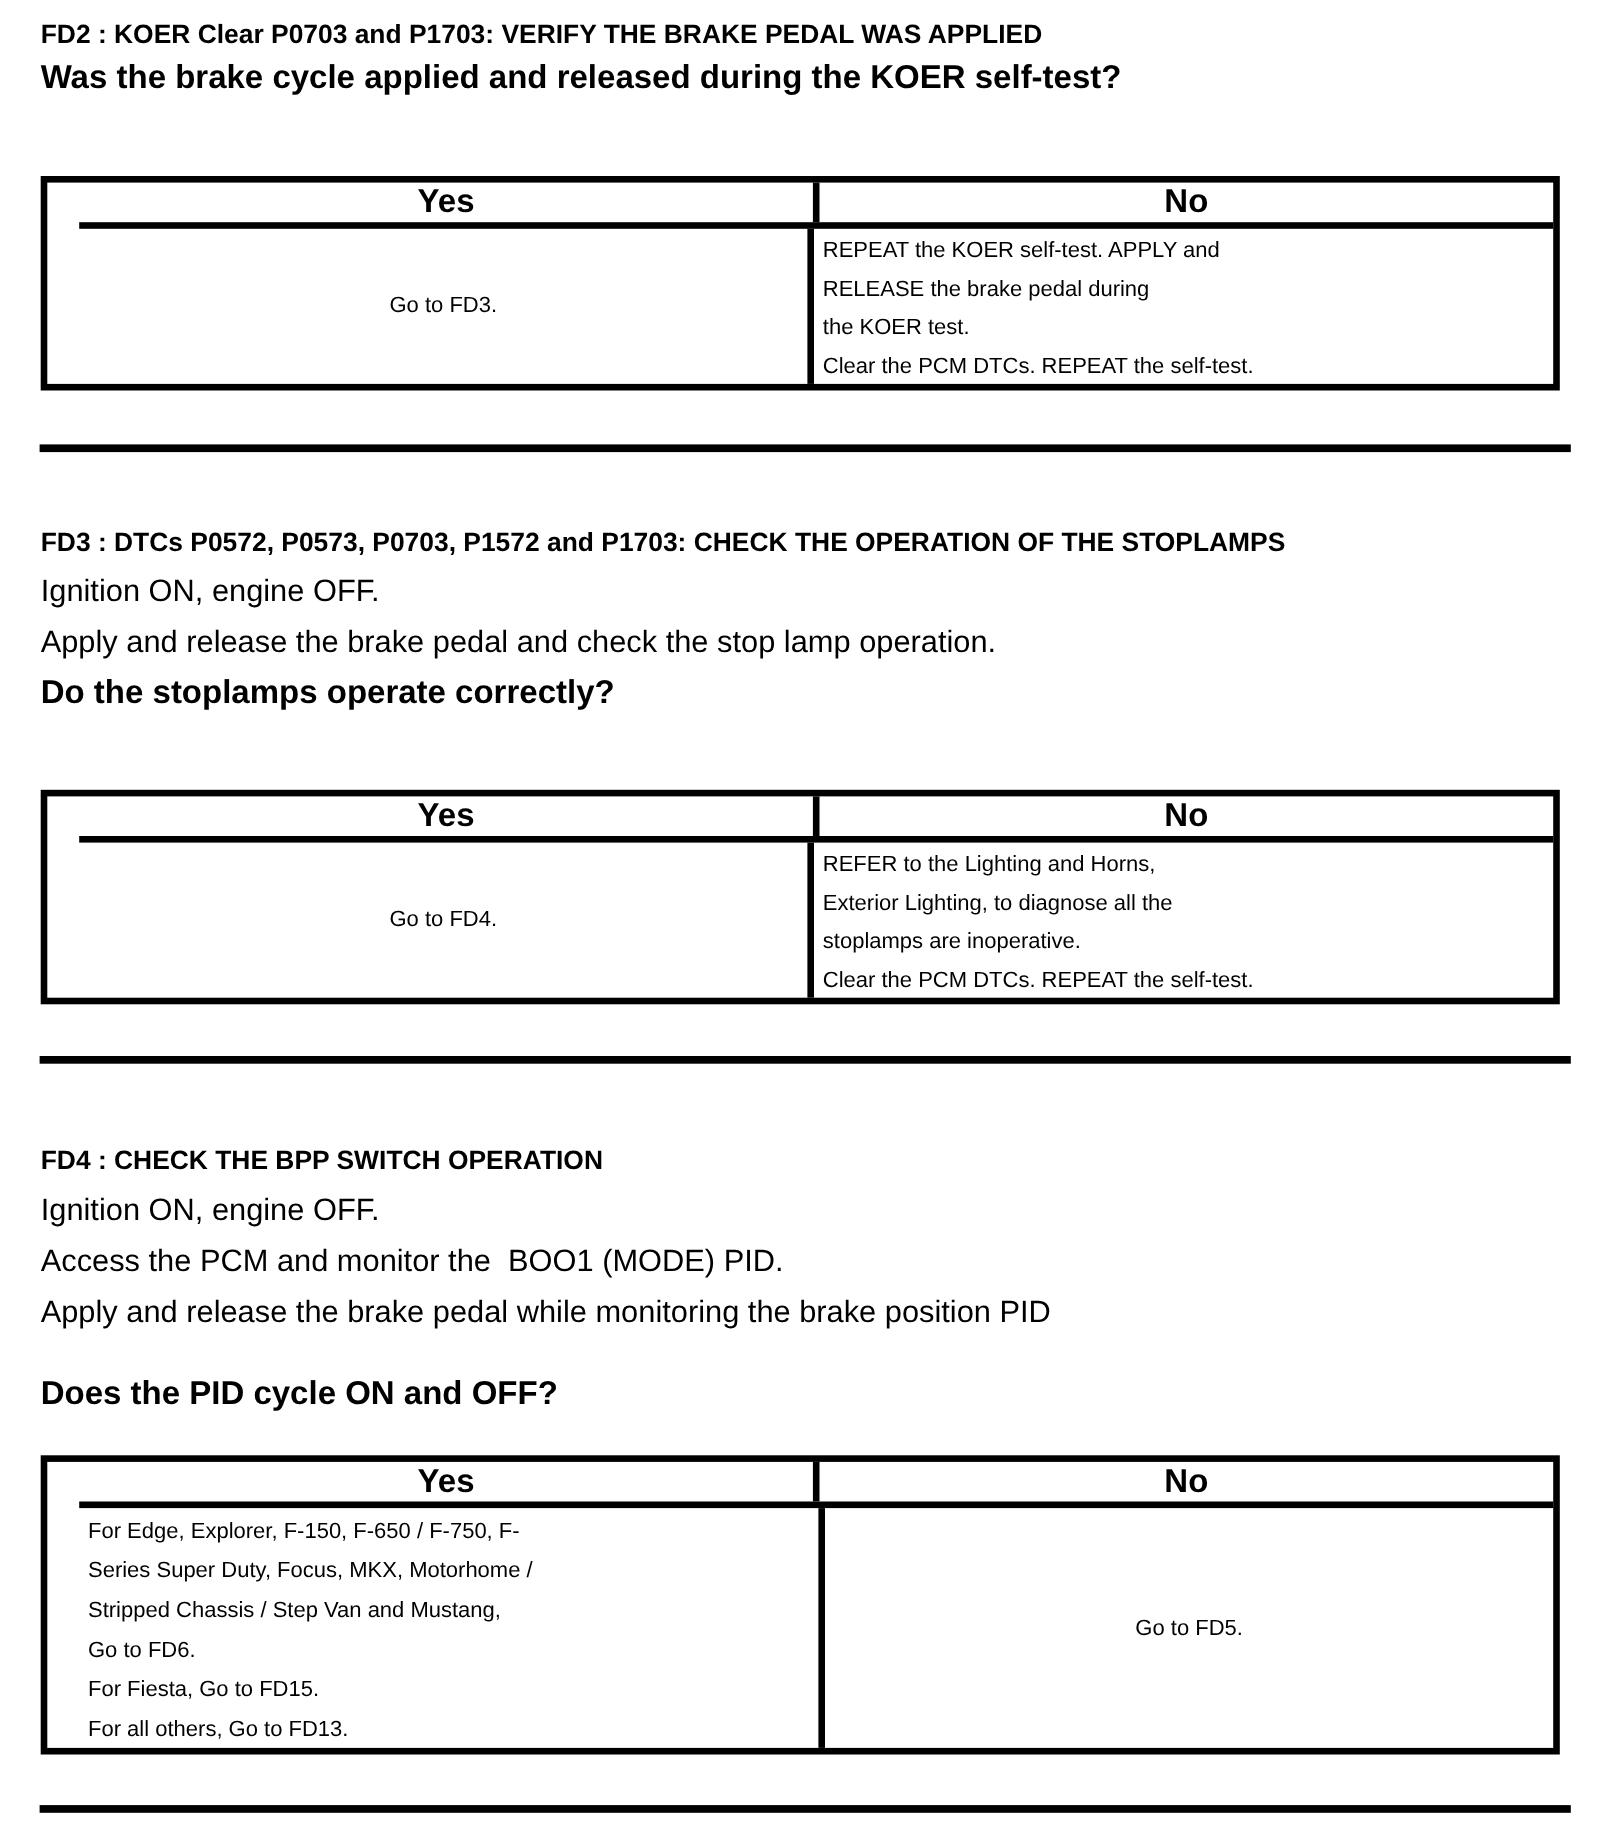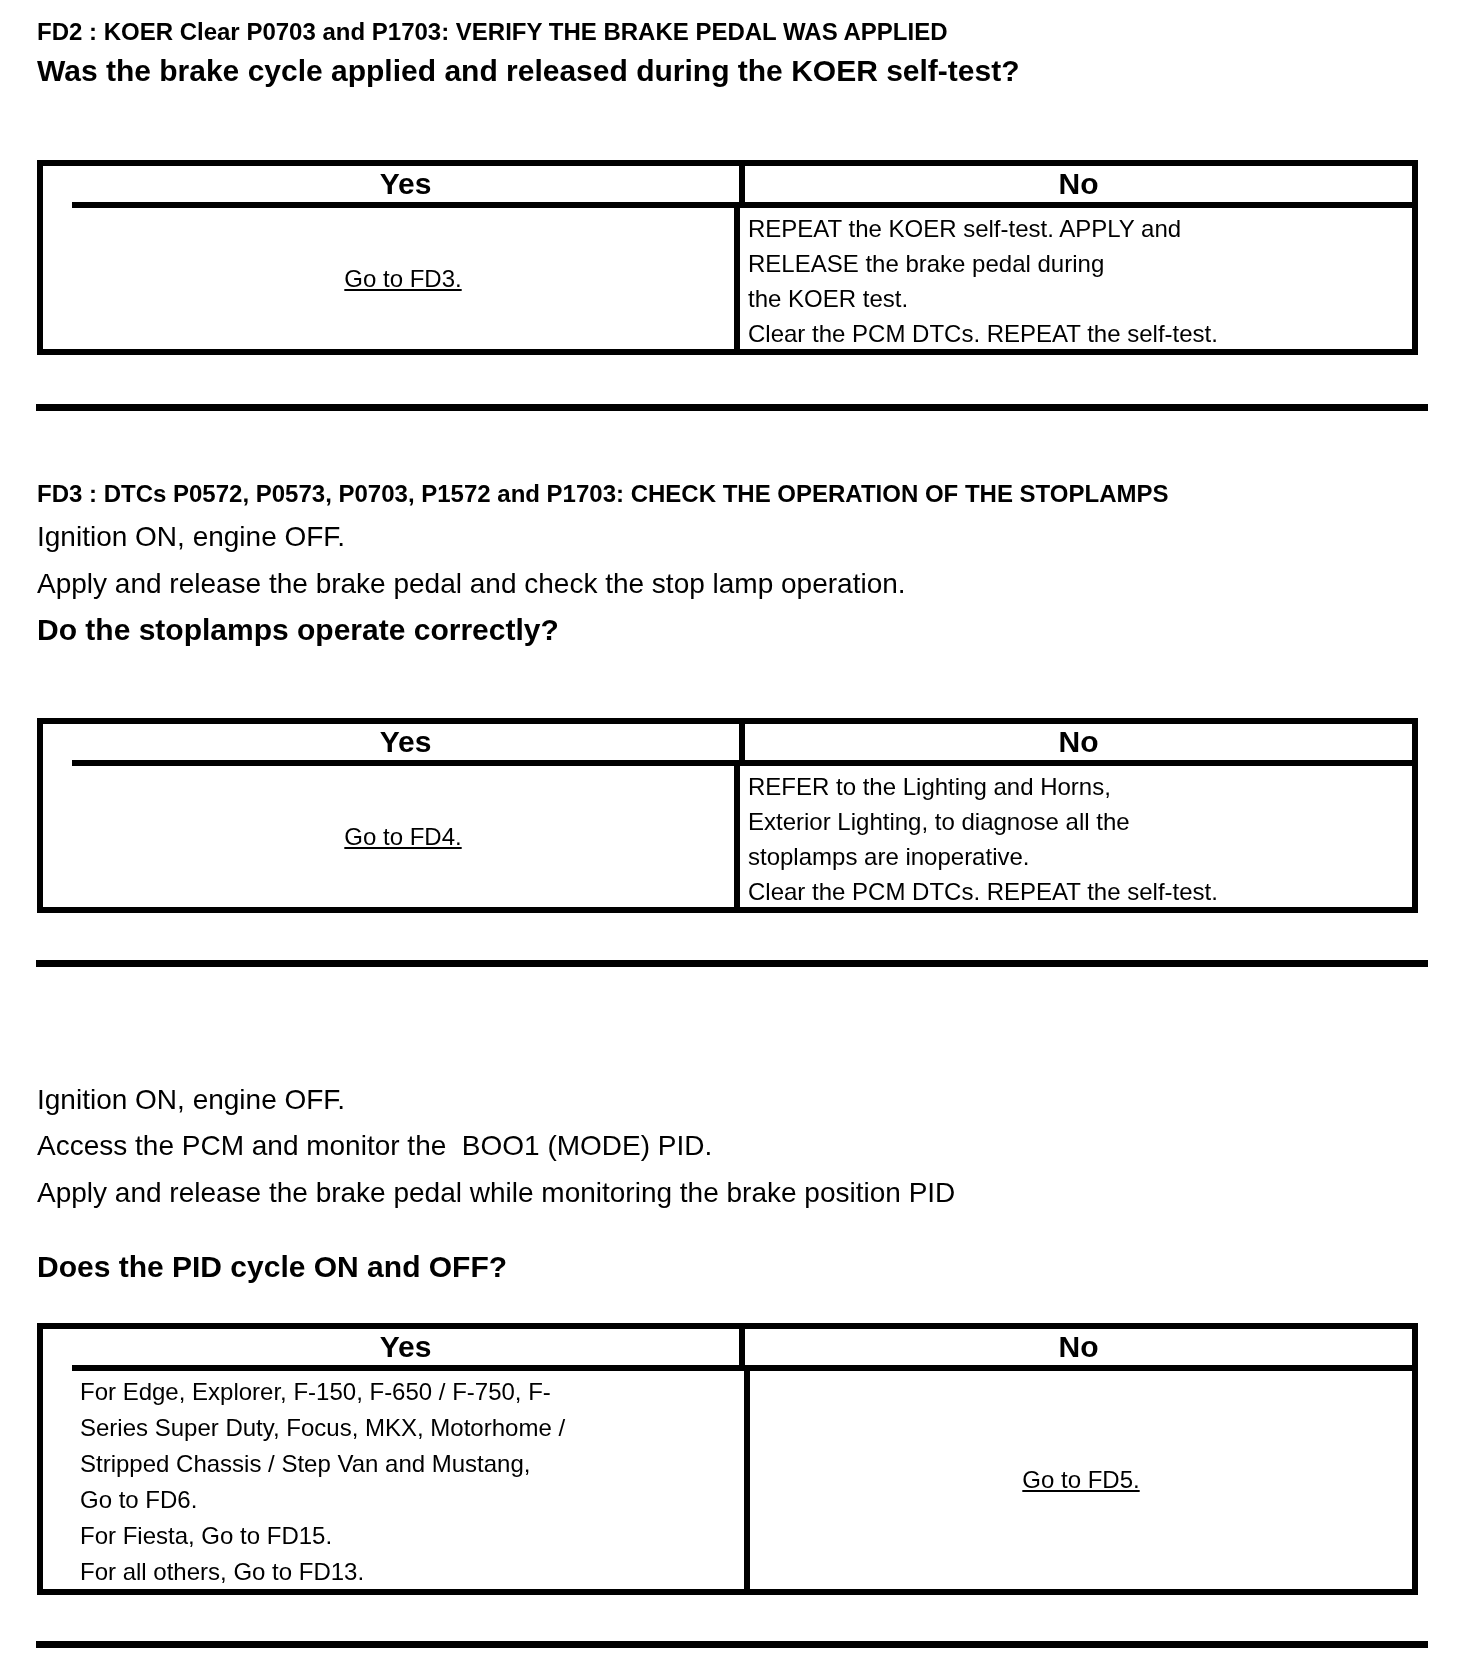--- a/index.html
+++ b/index.html
@@ -77,27 +77,26 @@
     box-sizing: border-box;
     min-width: 0;
   }
   .cell.yes {
     border-right: 6px solid #000000;
   }
   .cell.center {
     display: flex;
     align-items: center;
     justify-content: center;
-    text-decoration: underline;
   }
   .cell.lines {
     padding: 3px 2px 0 8px;
   }
   .cell-line {
-    font-size: 24px;
+    font-size: 20px;
     line-height: 35px;
     white-space: pre;
   }
   .cell-line.lh36 {
     line-height: 36px;
   }
   .cell-line.single {
     line-height: normal;
   }
   .rule {
@@ -155,20 +154,21 @@
           <div class="cell-line">REFER to the Lighting and Horns,</div>
           <div class="cell-line">Exterior Lighting, to diagnose all the</div>
           <div class="cell-line">stoplamps are inoperative.</div>
           <div class="cell-line">Clear the PCM DTCs. REPEAT the self-test.</div>
         </div>
       </div>
     </div>
 
     <div class="rule" style="top:960px"></div>
 
+    <div class="section-title" style="top:1042px">FD4 : CHECK THE BPP SWITCH OPERATION</div>
     <div class="body-line" style="top:1084px">Ignition ON, engine OFF.</div>
     <div class="body-line" style="top:1130px">Access the PCM and monitor the  BOO1 (MODE) PID.</div>
     <div class="body-line" style="top:1177px">Apply and release the brake pedal while monitoring the brake position PID</div>
     <div class="question" style="top:1250px">Does the PID cycle ON and OFF?</div>
 
     <div class="dtable" style="top:1323px;height:272px">
       <div class="thead">
         <div class="th yes">Yes</div>
         <div class="th">No</div>
       </div>

